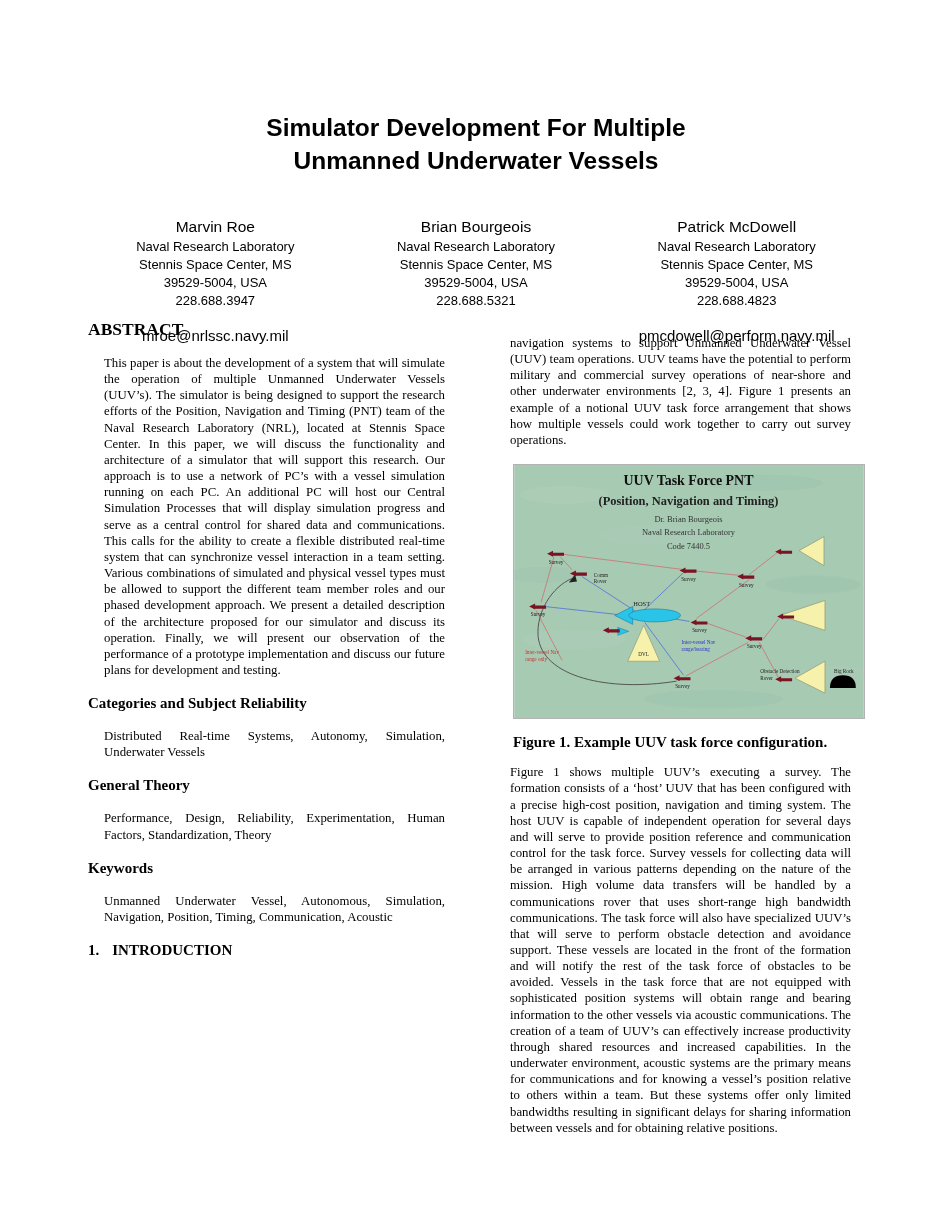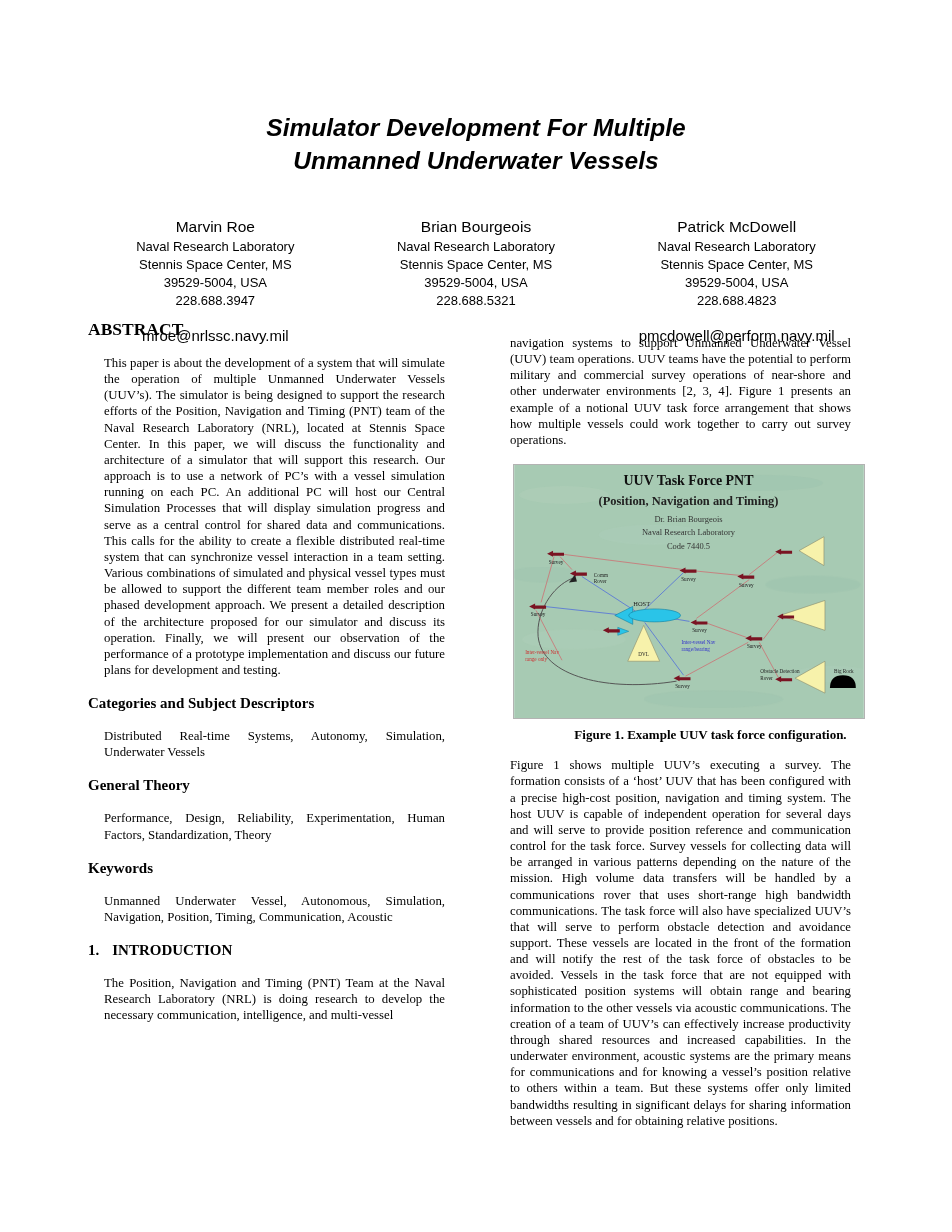--- a/index.html
+++ b/index.html
@@ -1,39 +1,39 @@
 <!DOCTYPE html>
 <html><head>
 <meta charset="utf-8">
 <style>
   html,body{margin:0;padding:0;background:#ffffff;}
   .page{position:relative;width:952px;height:1232px;background:#ffffff;
         font-family:"Liberation Serif", serif;color:#000;overflow:hidden;}
 
   .titleblock{position:absolute;top:111px;left:0;width:952px;text-align:center;
       font-family:"Liberation Sans", sans-serif;font-weight:bold;
-      font-size:24.5px;line-height:33px;color:#000;font-style:italic;}
+      font-size:24.5px;line-height:33px;color:#000;}
 
   .authors{position:absolute;top:184px;left:85px;width:782px;display:flex;
       font-family:"Liberation Sans", sans-serif;text-align:center;}
   .author{flex:1;}
   .a-name{font-size:15.5px;line-height:22px;margin-top:32px;}
   .a-line{font-size:13px;line-height:18px;}
   .a-email{font-size:15px;line-height:22px;margin-top:15px;}
 
   .columns{position:absolute;top:319px;left:88px;width:782px;display:flex;gap:33px;}
   .col{width:373px;font-size:12.8px;line-height:16.15px;text-align:justify;text-justify:inter-word;}
   .para{margin:16px;}
   h1.sec{font-size:17.5px;font-weight:bold;margin:0 0 3px 0;line-height:20px;text-align:left;}
   h2.sec{font-size:15px;font-weight:bold;margin:13px 0 3px 0;line-height:18px;text-align:left;}
   .intro-num{display:inline-block;margin-right:13px;}
 
   .figwrap{margin:13px 0 0 19px;width:395px;}
   .figframe{width:352px;height:255px;border:1px solid #b3b3b3;box-sizing:border-box;}
-  .figcaption{text-align:center;font-weight:bold;font-size:13px;margin-top:4px;line-height:16px;}
+  .figcaption{font-weight:bold;font-size:15px;margin-top:11px;line-height:16px;}
 
   .ftitle{font-family:"Liberation Serif", serif;font-weight:bold;font-size:14px;fill:#111;}
   .fsub{font-family:"Liberation Serif", serif;font-weight:bold;font-size:12.5px;fill:#222;}
   .fsmall{font-family:"Liberation Serif", serif;font-size:8.5px;fill:#333;}
   .ftiny{font-family:"Liberation Serif", serif;font-size:5.2px;fill:#222;}
   .fnote-red{font-family:"Liberation Serif", serif;font-size:5.2px;fill:#cc3333;}
   .fnote-blue{font-family:"Liberation Serif", serif;font-size:5.2px;fill:#3333cc;}
 </style>
 </head>
 <body>
@@ -70,31 +70,30 @@
       <div class="a-email">pmcdowell@perform.navy.mil</div>
     </div>
   </div>
 
   <div class="columns">
 
     <div class="col">
       <h1 class="sec">ABSTRACT</h1>
       <p class="para">This paper is about the development of a system that will simulate the operation of multiple Unmanned Underwater Vessels (UUV’s). The simulator is being designed to support the research efforts of the Position, Navigation and Timing (PNT) team of the Naval Research Laboratory (NRL), located at Stennis Space Center.  In this paper, we will  discuss the functionality and architecture of a simulator that will support this research. Our approach is to use a network of PC’s with a vessel simulation running on each PC. An additional PC will host our Central Simulation Processes that will display simulation progress and serve as a central control for shared data and communications. This calls for the ability to create a flexible distributed real-time system that can synchronize vessel interaction in a team setting. Various combinations of simulated and physical vessel types must be allowed to support the different team member roles and our phased development approach.  We present a detailed description of the architecture proposed for our simulator and discuss its operation.   Finally, we will present our observation of the performance of a prototype implementation and discuss our future plans for development and testing.</p>
 
-      <h2 class="sec">Categories and Subject Descriptors</h2>
+      <h2 class="sec">Categories and Subject Reliability</h2>
       <p class="para">Distributed Real-time Systems, Autonomy, Simulation, Underwater Vessels</p>
 
       <h2 class="sec">General Theory</h2>
       <p class="para">Performance, Design, Reliability, Experimentation, Human Factors, Standardization, Theory</p>
 
       <h2 class="sec">Keywords</h2>
       <p class="para">Unmanned Underwater Vessel, Autonomous, Simulation, Navigation, Position, Timing, Communication, Acoustic</p>
 
       <h2 class="sec"><span class="intro-num">1.</span><span>INTRODUCTION</span></h2>
-      <p class="para">The Position, Navigation and Timing (PNT) Team at the Naval Research Laboratory (NRL) is doing research to develop the necessary communication, intelligence, and multi-vessel</p>
     </div>
 
     <div class="col">
       <p class="para">navigation systems to support Unmanned Underwater Vessel (UUV) team operations.  UUV teams have the potential to perform military and commercial survey operations of near-shore and other underwater environments [2, 3, 4].  Figure 1 presents an example of a notional UUV task force arrangement that shows how multiple vessels could work together to carry out survey operations.</p>
 
       <div class="figwrap">
         <svg class="figframe" viewBox="0 0 351 254">
           <defs>
             <g id="vessel">
                 <polygon points="0,4 6,1 6,3 17,3 17,6.2 6,6.2 6,7"></polygon>

